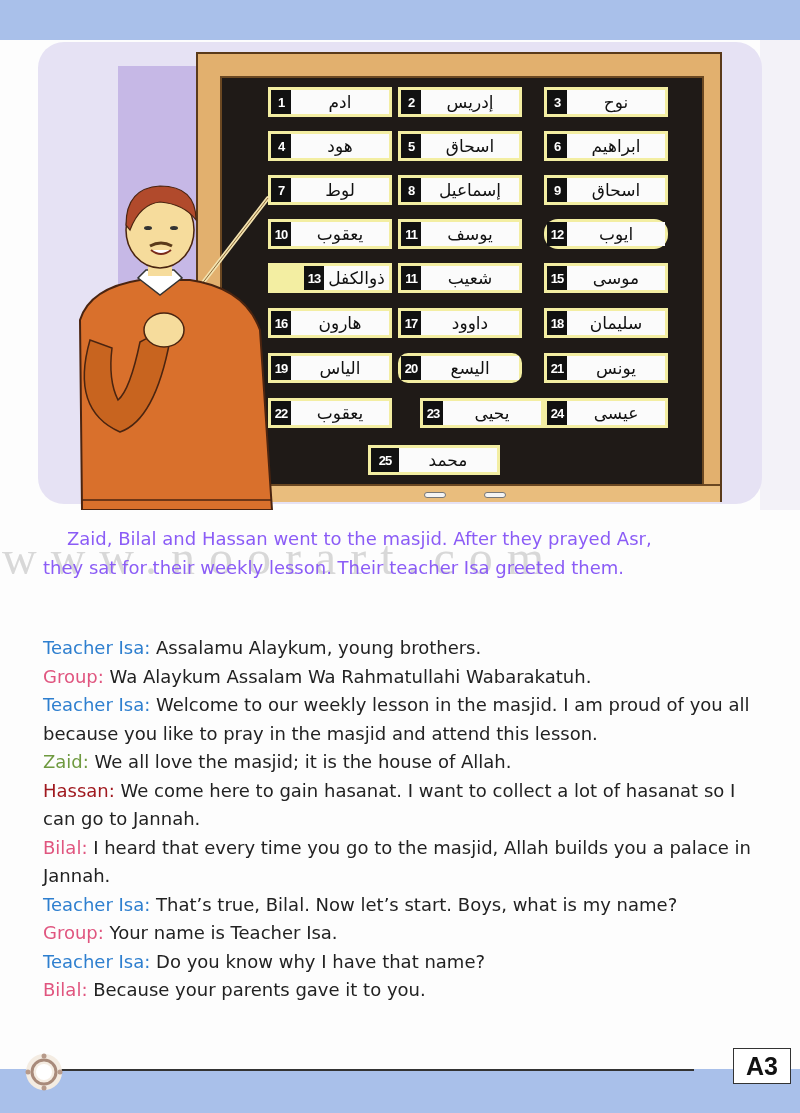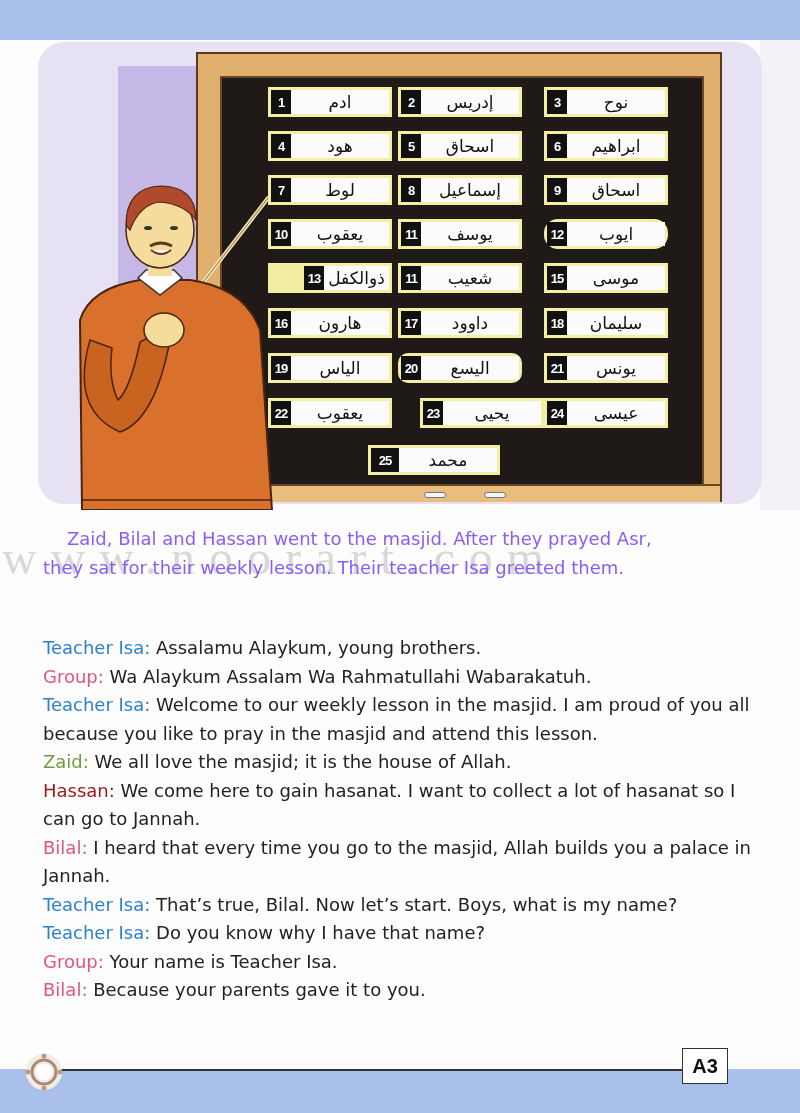--- a/index.html
+++ b/index.html
@@ -18,21 +18,21 @@
   .card-word{flex:1;display:flex;align-items:center;justify-content:center;font-family:"DejaVu Sans",sans-serif;font-size:17px;color:#111;direction:rtl;}
   .teacher{position:absolute;left:60px;top:170px;}
   .para{position:absolute;left:43px;top:524px;width:720px;font-family:"DejaVu Sans",sans-serif;font-size:18px;line-height:29px;color:#8b5cf6;}
   .para .indent{padding-left:24px;}
   .watermark{position:absolute;left:2px;top:530px;font-family:"Liberation Serif",serif;font-size:48px;letter-spacing:14px;color:rgba(170,170,170,0.45);white-space:nowrap;pointer-events:none;}
   .dialog{position:absolute;left:43px;top:634px;width:720px;font-family:"DejaVu Sans",sans-serif;font-size:18px;line-height:28.5px;color:#222;}
   .line{display:block}
   .spk{font-weight:normal}
   .bottom-rule{position:absolute;left:44px;top:1069px;width:650px;height:2px;background:#333;}
   .bottom-band{position:absolute;left:0;top:1069px;width:800px;height:44px;background:#a9c0ea;}
-  .page-num{position:absolute;left:682px;top:1048px;width:46px;height:36px;background:#fff;border:1.5px solid #333;font-family:"Liberation Sans",sans-serif;font-weight:bold;font-size:20px;display:flex;align-items:center;justify-content:center;color:#111;}
+  .page-num{position:absolute;left:733px;top:1048px;width:58px;height:36px;background:#fff;border:1.5px solid #333;font-family:"Liberation Sans",sans-serif;font-weight:bold;font-size:25px;display:flex;align-items:center;justify-content:center;color:#111;}
   .ornament{position:absolute;left:24px;top:1052px;width:40px;height:40px;}
 </style>
 </head>
 <body>
 
 <div class="top-band"></div>
 <div class="ghost-col"></div>
 
 <div class="illus-panel"></div>
 <div class="wall-shadow"></div>
@@ -233,22 +233,22 @@
 </div>
 
 <div class="dialog" id="dialog">
     <div class="line"><span class="spk" style="color: rgb(46, 127, 207);">Teacher Isa:</span><span> Assalamu Alaykum, young brothers.</span></div>
     <div class="line"><span class="spk" style="color: rgb(224, 85, 127);">Group:</span><span> Wa Alaykum Assalam Wa Rahmatullahi Wabarakatuh.</span></div>
     <div class="line"><span class="spk" style="color: rgb(46, 127, 207);">Teacher Isa:</span><span> Welcome to our weekly lesson in the masjid. I am proud of you all because you like to pray in the masjid and attend this lesson.</span></div>
     <div class="line"><span class="spk" style="color: rgb(111, 154, 64);">Zaid:</span><span> We all love the masjid; it is the house of Allah.</span></div>
     <div class="line"><span class="spk" style="color: rgb(160, 25, 31);">Hassan:</span><span> We come here to gain hasanat. I want to collect a lot of hasanat so I can go to Jannah.</span></div>
     <div class="line"><span class="spk" style="color: rgb(224, 85, 127);">Bilal:</span><span> I heard that every time you go to the masjid, Allah builds you a palace in Jannah.</span></div>
     <div class="line"><span class="spk" style="color: rgb(46, 127, 207);">Teacher Isa:</span><span> That’s true, Bilal. Now let’s start.  Boys, what is my name?</span></div>
+    <div class="line"><span class="spk" style="color: rgb(224, 85, 127);">Group:</span><span> Your name is Teacher Isa.</span></div>
     <div class="line"><span class="spk" style="color: rgb(46, 127, 207);">Teacher Isa:</span><span> Do you know why I have that name?</span></div>
-    <div class="line"><span class="spk" style="color: rgb(224, 85, 127);">Group:</span><span> Your name is Teacher Isa.</span></div>
     <div class="line"><span class="spk" style="color: rgb(224, 85, 127);">Bilal:</span><span> Because your parents gave it to you.</span></div>
   </div>
 
 <div class="bottom-band"></div>
 <div class="bottom-rule"></div>
 <svg class="ornament" viewBox="0 0 40 40">
   <circle cx="20" cy="20" r="18" fill="#f4ece2"></circle>
   <circle cx="20" cy="20" r="12" fill="none" stroke="#a88a7a" stroke-width="3"></circle>
   <circle cx="20" cy="20" r="8" fill="#fff"></circle>
   <circle cx="20" cy="4" r="2.5" fill="#b79a8a"></circle>

